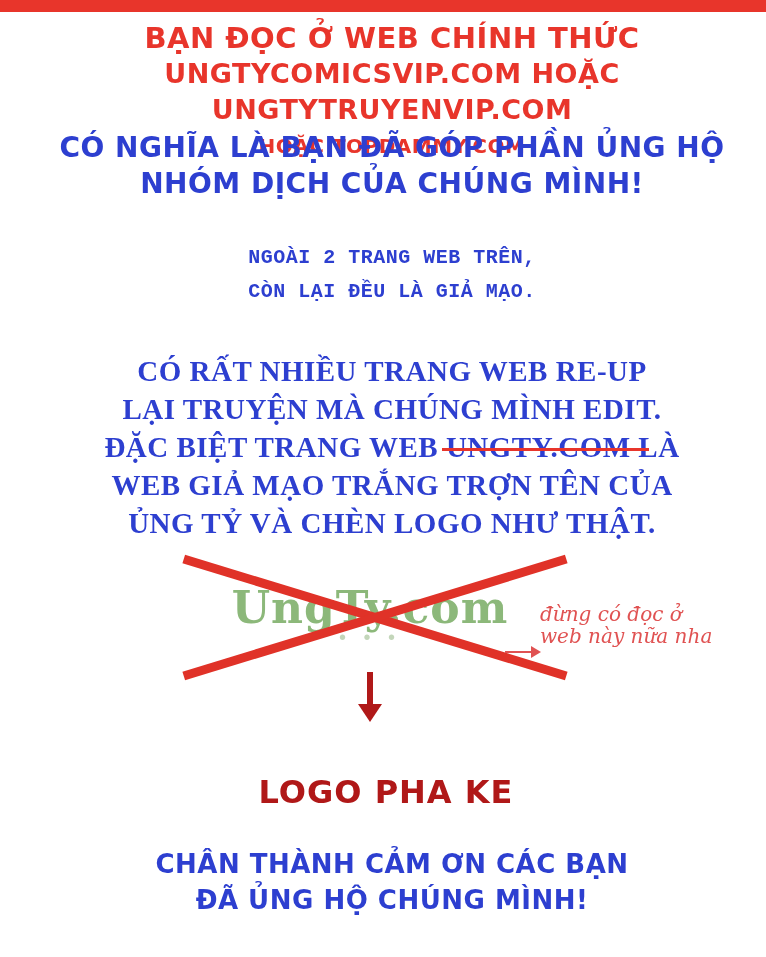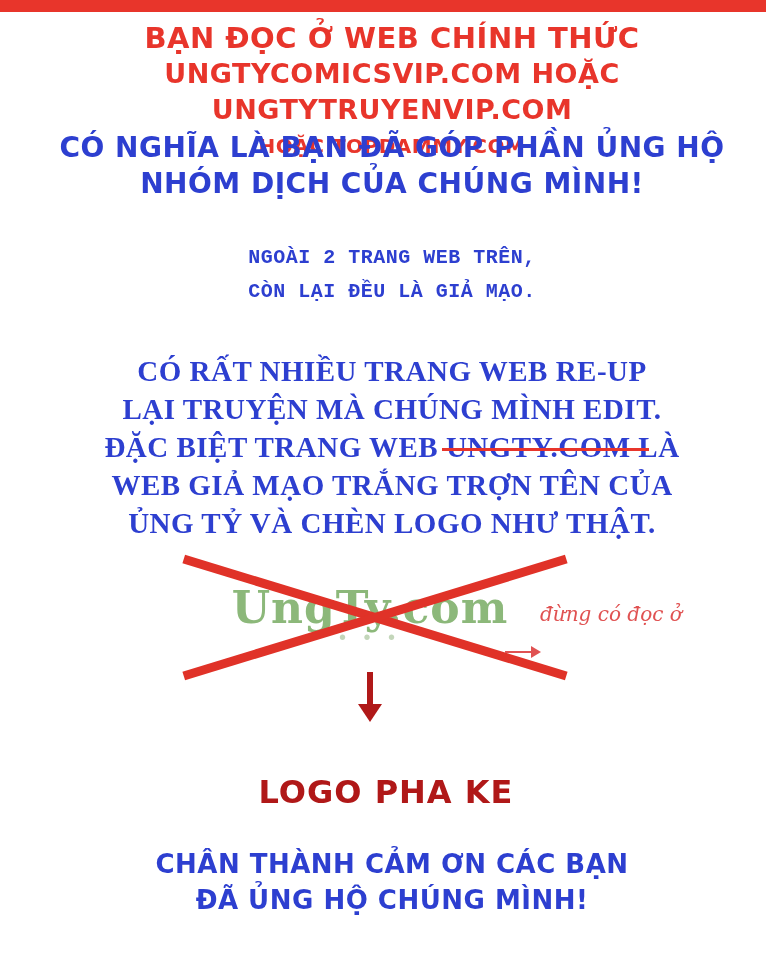--- a/index.html
+++ b/index.html
@@ -273,20 +273,21 @@
   </div>
 
   <div class="cross">
     <span class="a"></span>
     <span class="b"></span>
   </div>
 
   <div class="note-arrow"></div>
   <div class="note">
     <div>đừng có đọc ở</div>
+    <div>web này nữa nha</div>
   </div>
 
   <div class="down-arrow">
     <div class="shaft"></div>
     <div class="head"></div>
   </div>
 
   <div class="logo-fake-label">LOGO PHA KE</div>
 
   <div class="block thanks">

